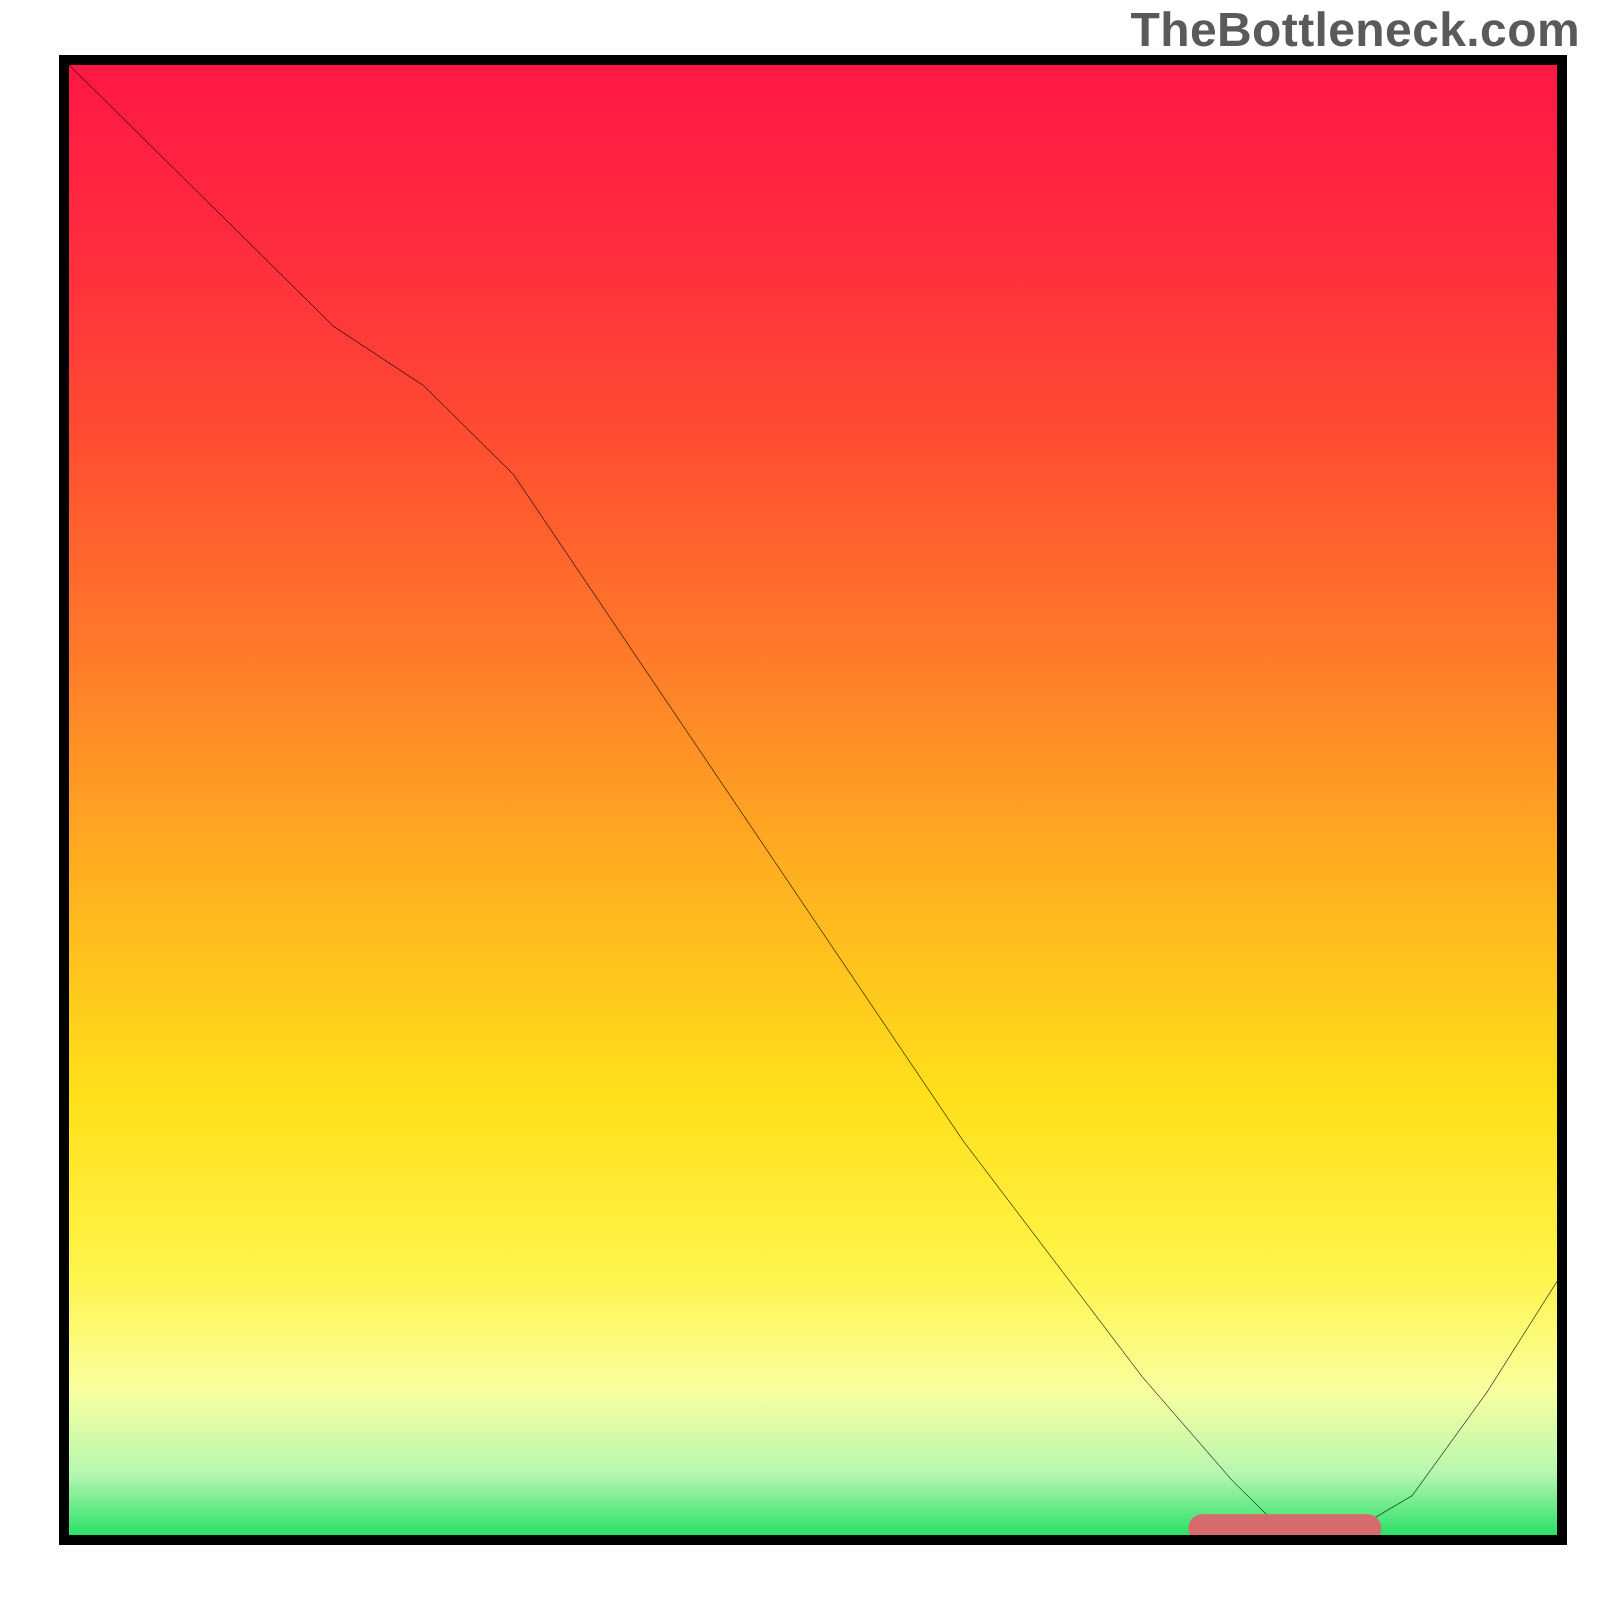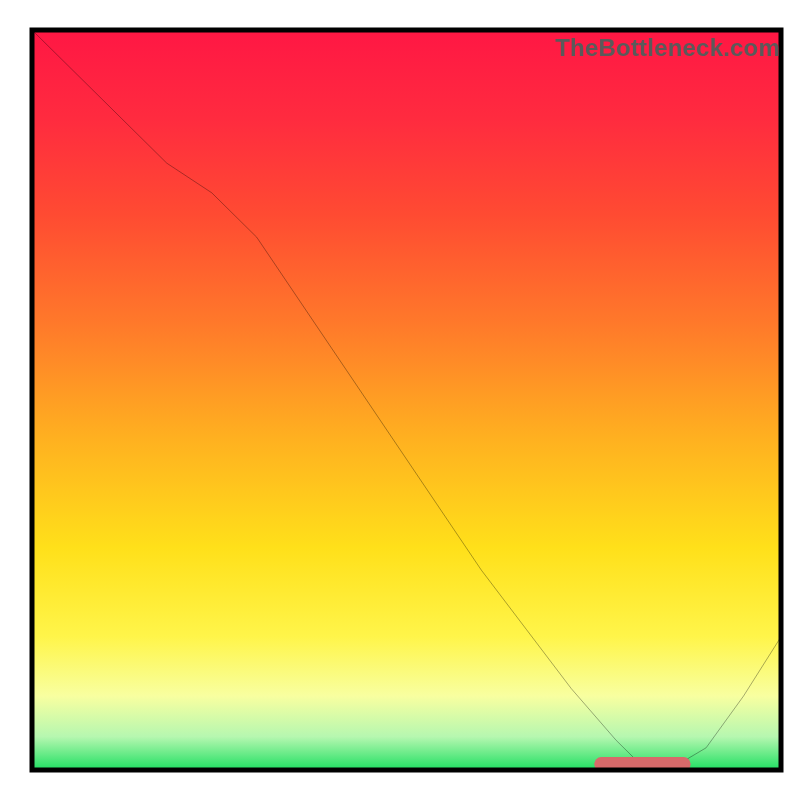--- a/index.html
+++ b/index.html
@@ -12,27 +12,26 @@
     overflow: hidden;
   }
   .stage {
     position: relative;
     width: 800px;
     height: 800px;
   }
   .watermark {
     position: absolute;
     top: 2px;
-    right: 20px;
+    right: 10px;
     font-size: 24px;
     font-weight: 600;
     color: #5a5a5a;
     letter-spacing: 0.2px;
     z-index: 30;
-    margin-top: 32px;
   }
   svg {
     display: block;
   }
 </style>
 </head>
 <body>
 
 <div class="stage">
   <div class="watermark">TheBottleneck.com</div>

